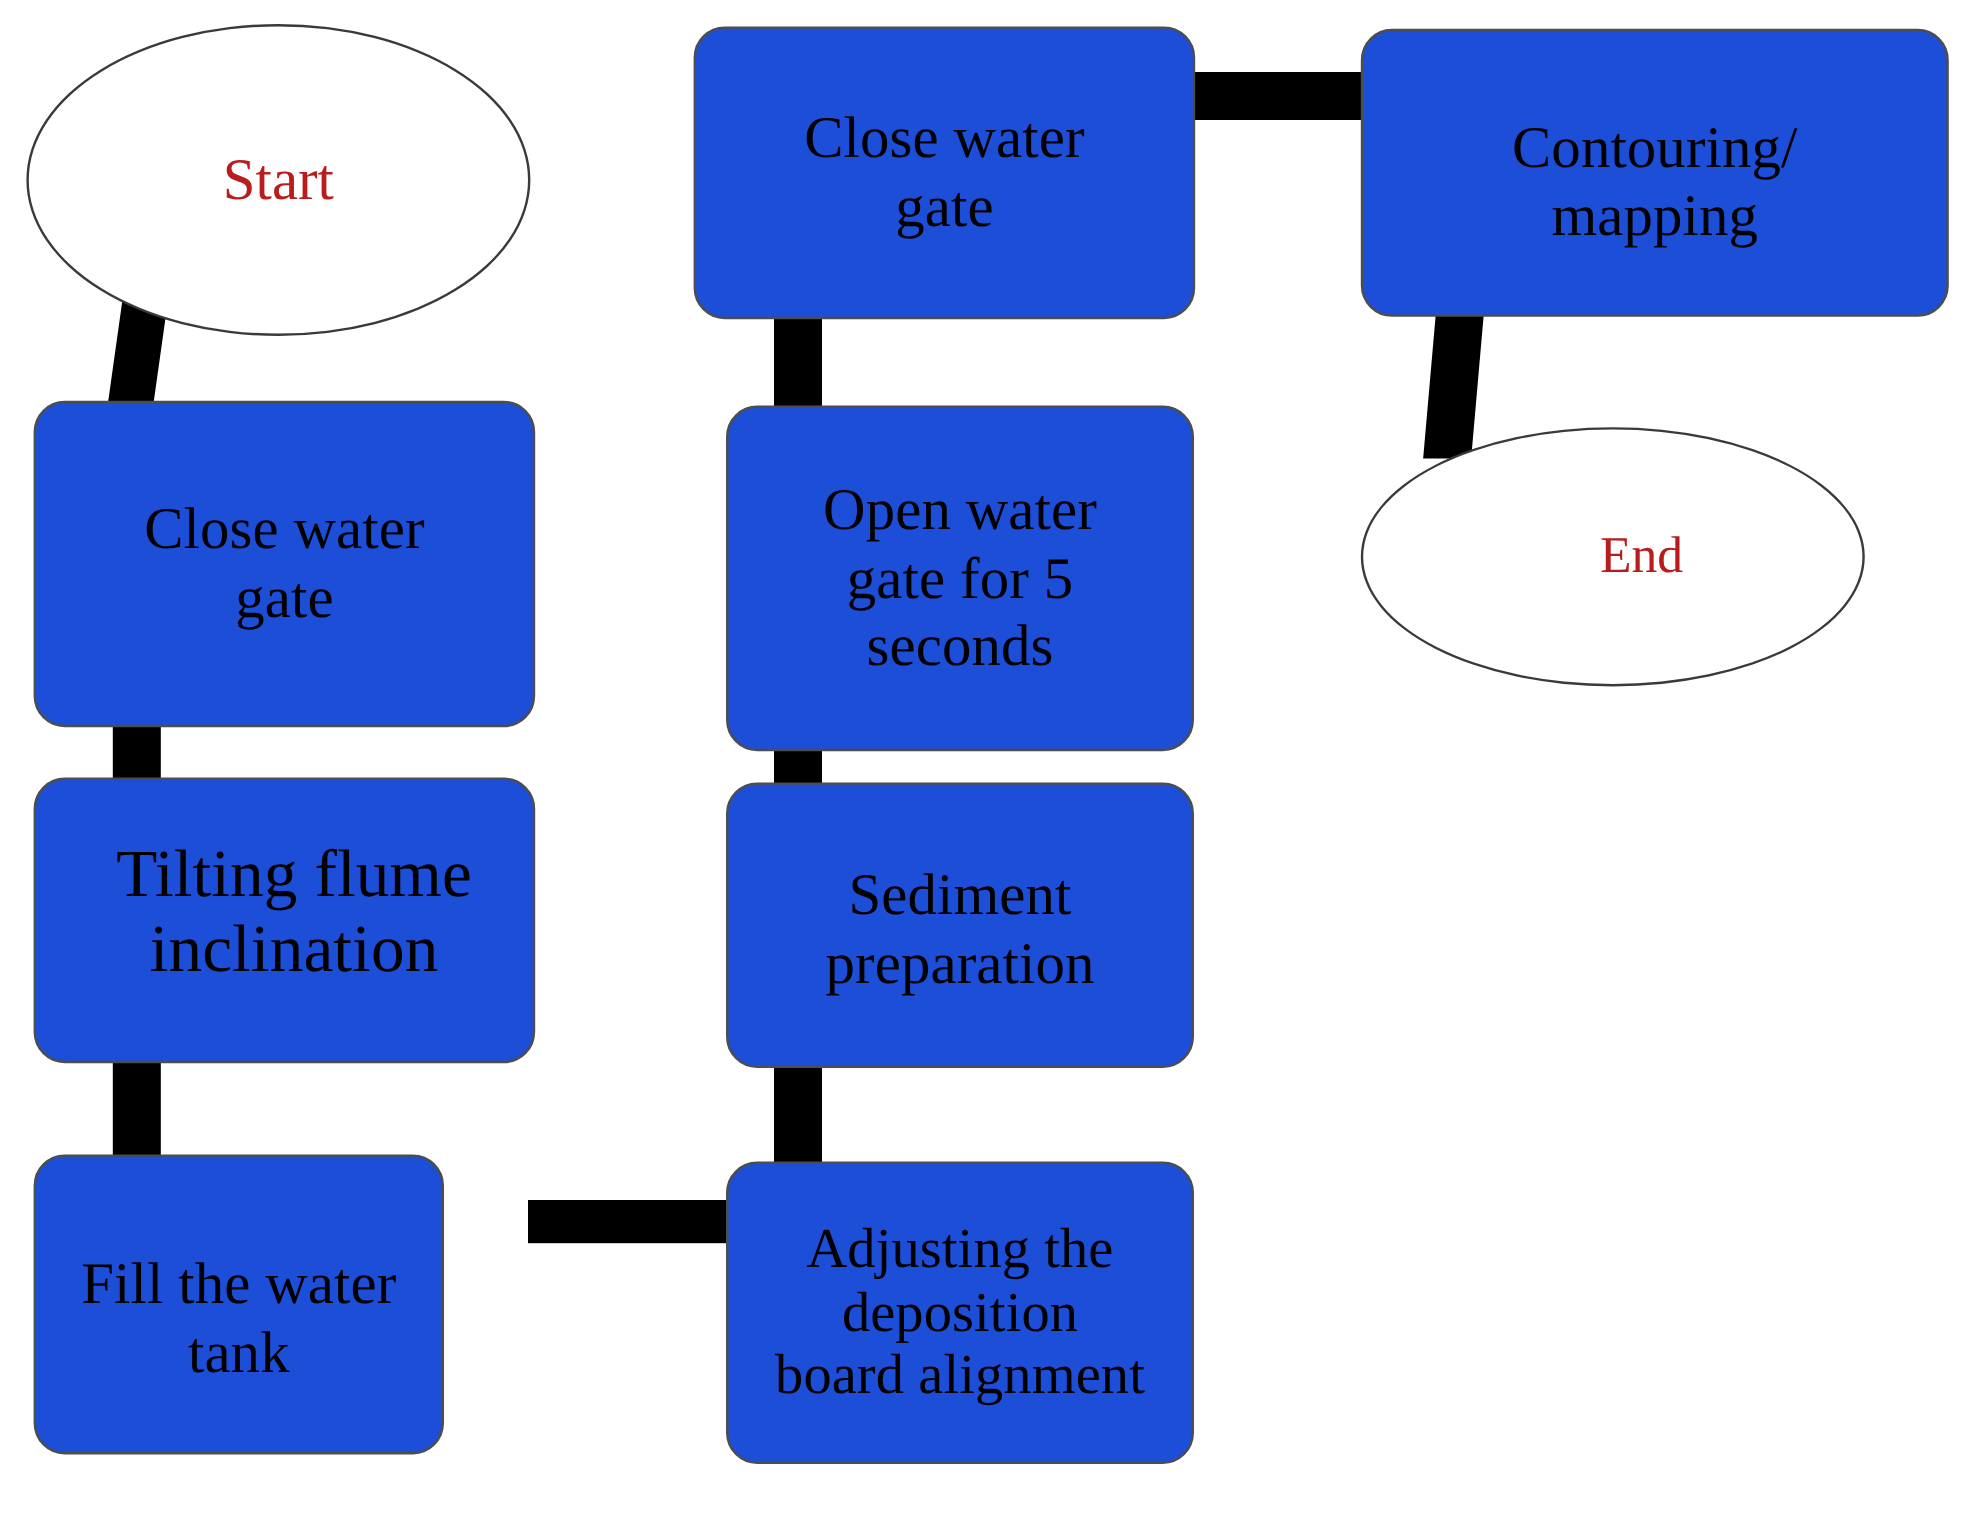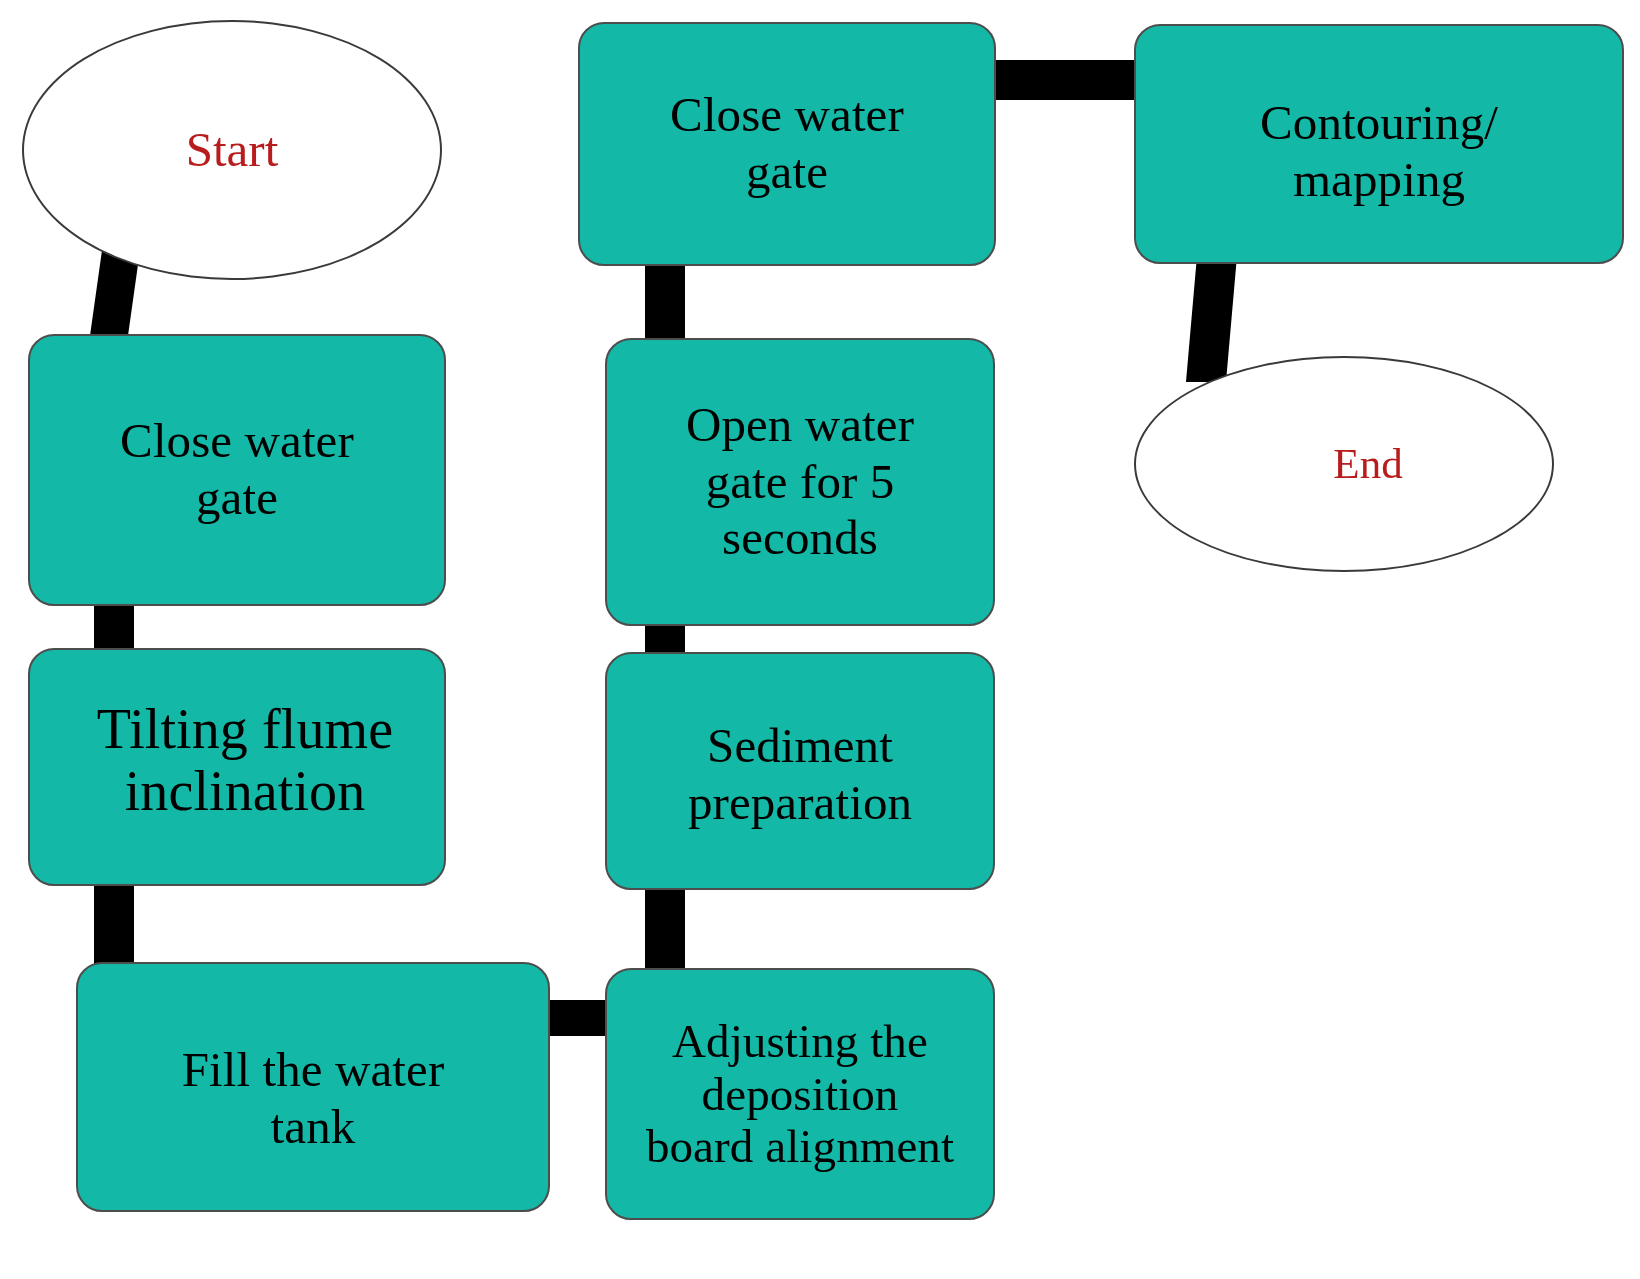--- a/index.html
+++ b/index.html
@@ -14,21 +14,21 @@
     position: relative;
     width: 1640px;
     height: 1279px;
     background: #ffffff;
     overflow: hidden;
   }
   
   .node {
     position: absolute;
     box-sizing: border-box;
-    background: #14b8a6;
+    background: #1d4ed8;
     border: 2px solid #4d4d4d;
     border-radius: 26px;
     display: flex;
     align-items: center;
     justify-content: center;
     text-align: center;
     z-index: 5;
   }
   .node .label {
     display: block;
@@ -96,21 +96,21 @@
   <div class="node" style="left:28px; top:334px; width:418px; height:272px;">
     <span class="label" style="font-size:49px;">Close water
 gate</span>
   </div>
 
   <div class="node" style="left:28px; top:648px; width:418px; height:238px;">
     <span class="label" style="font-size:56px; line-height:1.1; transform:translateY(-6px);padding-left:16px;">Tilting flume
 inclination</span>
   </div>
 
-  <div class="node" style="left:28px; top:962px; width:474px; height:250px;margin-left:48px;">
+  <div class="node" style="left:28px; top:962px; width:342px; height:250px;">
     <span class="label" style="font-size:49px; transform:translateY(12px);">Fill the water
 tank</span>
   </div>
 
   <div class="node" style="left:605px; top:652px; width:390px; height:238px;">
     <span class="label" style="font-size:49px; line-height:1.16; transform:translateY(4px);">Sediment
 preparation</span>
   </div>
 
   <div class="node" style="left:605px; top:968px; width:390px; height:252px;">

